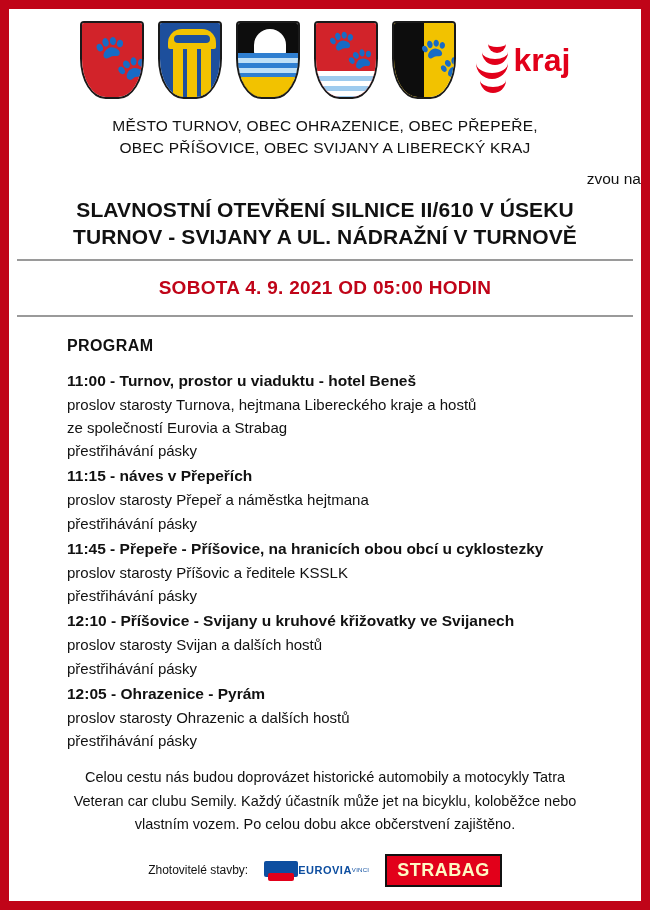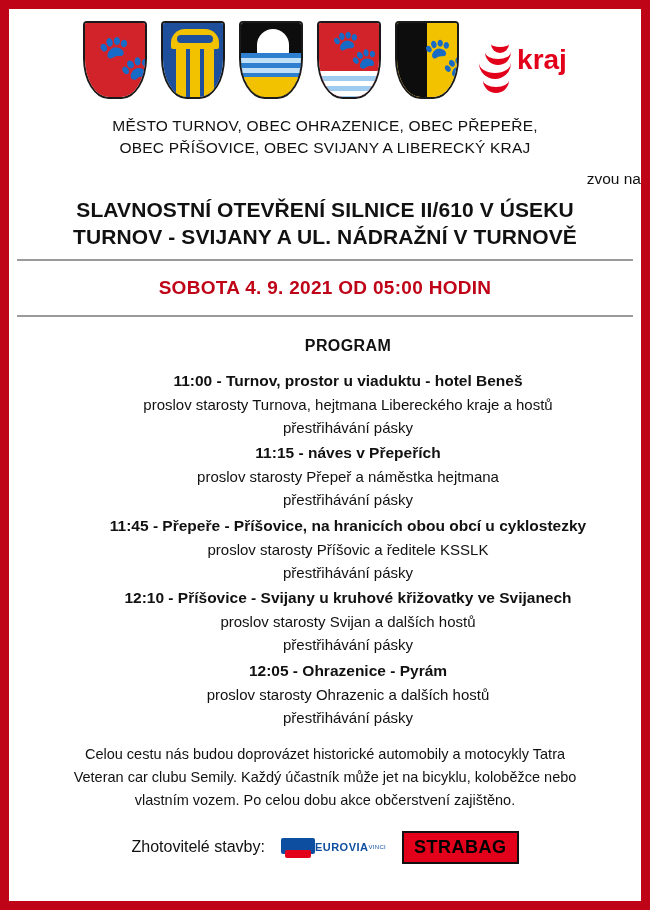--- a/index.html
+++ b/index.html
@@ -170,21 +170,21 @@
   .lk-swoosh span:nth-child(1){ top: 2px; width: 18px; left: 14px;}
   .lk-swoosh span:nth-child(2){ top: 14px; width: 26px; left: 8px;}
   .lk-swoosh span:nth-child(3){ top: 28px; width: 32px; left: 2px;}
   .lk-swoosh span:nth-child(4){ top: 42px; width: 26px; left: 6px;}
   .lk-text {
     color: #e2001a;
     font-weight: bold;
     line-height: 0.95;
   }
   .lk-text .l1 { font-size: 32px; letter-spacing: -0.5px; display:block;}
-  .lk-text .l2 { font-size: 28px; display:block; text-align: left;}
+  .lk-text .l2 { font-size: 32px; display:block; text-align: left;}
 
   
   .hosts {
     text-align: center;
     font-size: 15.5px;
     line-height: 1.45;
     padding: 10px 30px 0 30px;
     letter-spacing: 0.2px;
   }
   .invite {
@@ -210,21 +210,20 @@
     text-align: center;
     font-size: 19px;
     font-weight: bold;
     color: #c00418;
     padding: 16px 0 16px 0;
     letter-spacing: 0.3px;
   }
 
   .program-wrap {
     padding: 20px 12px 0 58px;
-    text-align: center;
   }
   .program-head {
     font-size: 16px;
     font-weight: bold;
     letter-spacing: 0.4px;
     padding-bottom: 14px;
   }
   .item-time {
     font-size: 15.5px;
     font-weight: bold;
@@ -244,21 +243,21 @@
   }
 
   .sponsors {
     display: flex;
     align-items: center;
     justify-content: center;
     gap: 16px;
     padding-top: 18px;
   }
   .sponsor-label {
-    font-size: 16px;
+    font-size: 12px;
   }
   .eurovia {
     display: flex;
     flex-direction: row;
     align-items: center;
     line-height: 1;
   }
   .eurovia .mark {
     width: 34px; height: 16px;
     background: #0d4ea0;
@@ -279,21 +278,21 @@
     color: #0d4ea0;
     letter-spacing: 0.5px;
   }
   .eurovia .sub {
     font-size: 6px;
     color: #0d4ea0;
     letter-spacing: 0.3px;
   }
   .strabag {
     background: #e2001a;
-    color: #000000;
+    color: #fef9c3;
     font-weight: bold;
     font-size: 18px;
     letter-spacing: 0.5px;
     padding: 4px 10px;
     border: 2px solid #111111;
   }
 </style>
 </head>
 <body>
 
@@ -378,20 +377,21 @@
     <div class="datetime">SOBOTA 4. 9. 2021 OD 05:00 HODIN</div>
 
     <hr class="rule">
 
     <div class="program-wrap">
       <div class="program-head">PROGRAM</div>
 
       <div class="item">
         <div class="item-time">11:00 - Turnov, prostor u viaduktu - hotel Beneš</div>
         <div class="item-line">proslov starosty Turnova, hejtmana Libereckého kraje a hostů</div>
+        <div class="item-line">ze společností Eurovia a Strabag</div>
         <div class="item-line">přestřihávání pásky</div>
       </div>
 
       <div class="item">
         <div class="item-time">11:15 - náves v Přepeřích</div>
         <div class="item-line">proslov starosty Přepeř a náměstka hejtmana</div>
         <div class="item-line">přestřihávání pásky</div>
       </div>
 
       <div class="item">

